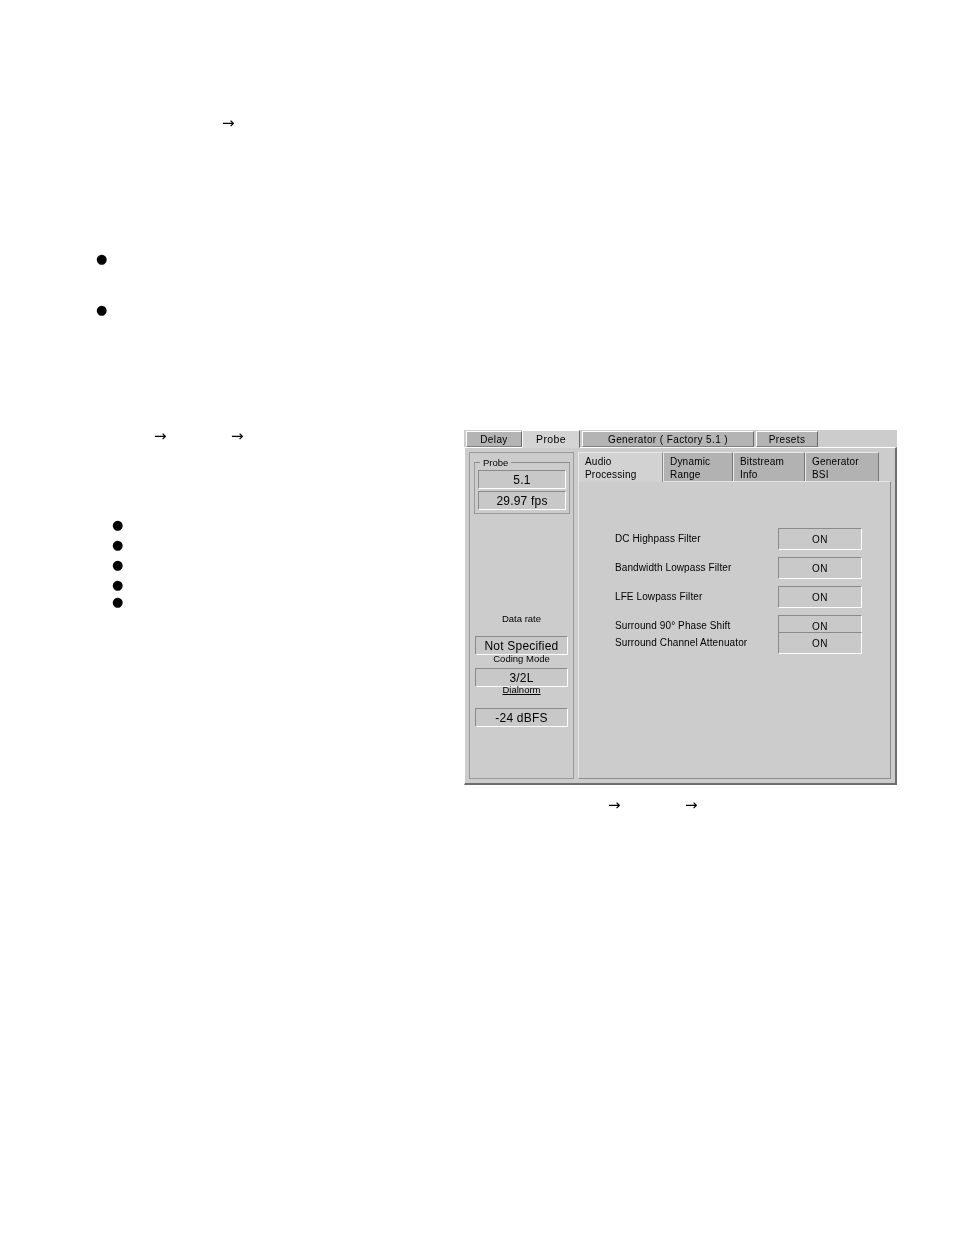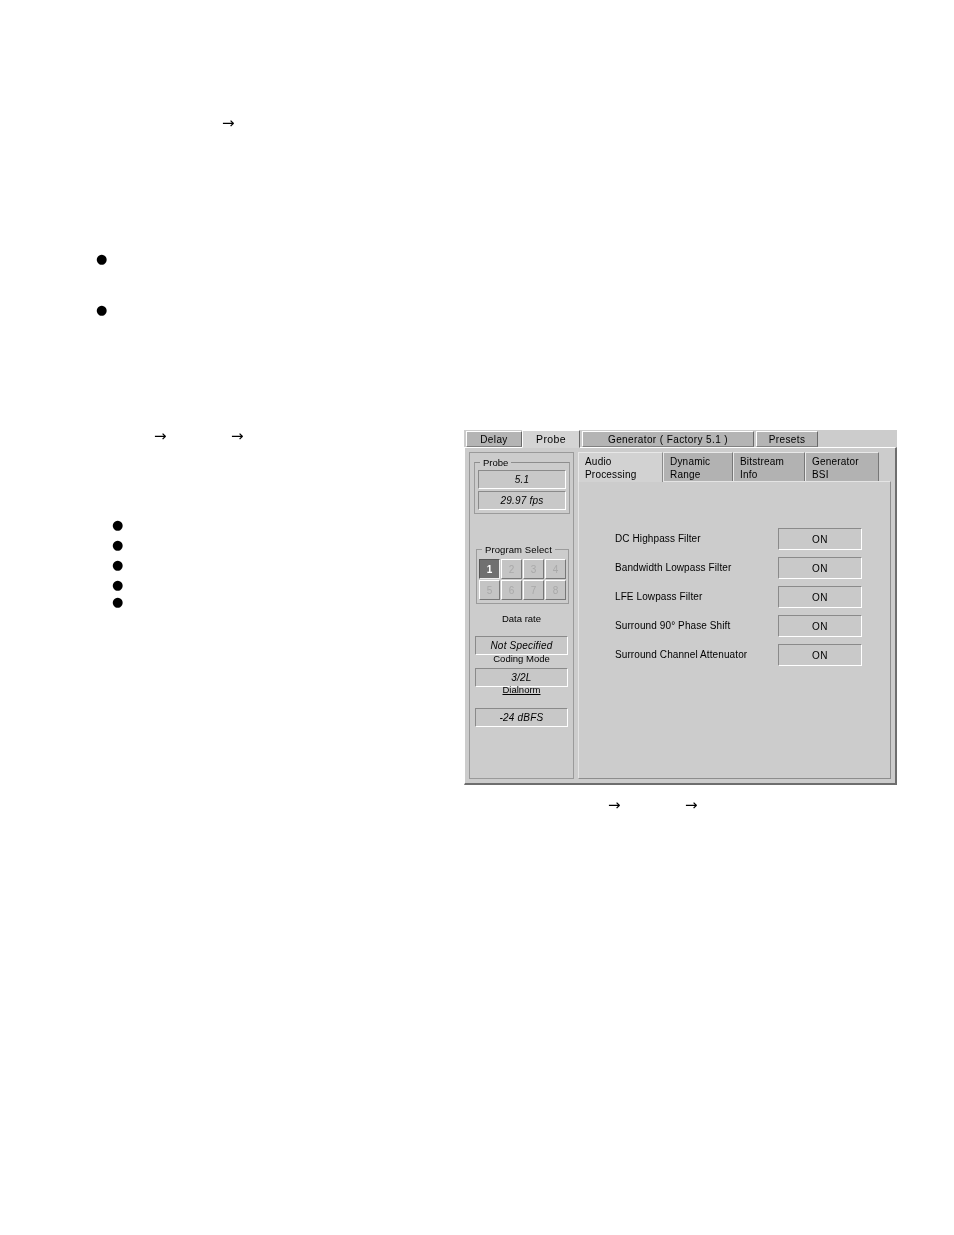--- a/index.html
+++ b/index.html
@@ -118,28 +118,27 @@
     white-space: nowrap;
   }
 
   .field {
     box-sizing: border-box;
     background: #c8c8c8;
     border-top: 1px solid #8a8a8a;
     border-left: 1px solid #8a8a8a;
     border-right: 1px solid #ffffff;
     border-bottom: 1px solid #ffffff;
-    font-size: 10px;
+    font-size: 12px;
     color: #000000;
     display: flex;
     align-items: center;
     justify-content: center;
     height: 19px;
     letter-spacing: .2px;
-    font-style: italic;
   }
 
   .sb-label {
     position: absolute;
     left: 0;
     width: 100%;
     text-align: center;
     font-size: 9.5px;
     color: #000000;
   }
@@ -302,33 +301,20 @@
   <div class="window-body">
 
     <div id="sidebar">
 
       <div class="groupbox" id="probe-group">
         <span class="groupbox-title">Probe</span>
         <div class="field" style="margin:7px 3px 0 3px;">5.1</div>
         <div class="field" style="margin:2px 3px 3px 3px;">29.97 fps</div>
       </div>
 
-      <div id="program-select-group">
-        <span class="groupbox-title">Program Select</span>
-        <div class="prog-grid" id="prog-grid">
-            <div class="prog-btn selected">1</div>
-            <div class="prog-btn">2</div>
-            <div class="prog-btn">3</div>
-            <div class="prog-btn">4</div>
-            <div class="prog-btn">5</div>
-            <div class="prog-btn">6</div>
-            <div class="prog-btn">7</div>
-            <div class="prog-btn">8</div>
-          </div>
-      </div>
 
       <div id="sidebar-fields">
           <div class="sb-label" style="top: 160px;">Data rate</div>
           <div class="field" style="position: absolute; left: 5px; width: 93px; top: 175px; margin-top: 8px;">Not Specified</div>
           <div class="sb-label" style="top: 200px;">Coding Mode</div>
           <div class="field" style="position: absolute; left: 5px; width: 93px; top: 215px;">3/2L</div>
           <div class="sb-label" style="top: 231px; text-decoration: underline;">Dialnorm</div>
           <div class="field" style="position: absolute; left: 5px; width: 93px; top: 255px;">-24 dBFS</div>
         </div>
 
@@ -366,21 +352,21 @@
               <div class="setting-value">ON</div>
             </div>
             <div class="setting-row" style="top: 104px;">
               <div class="setting-label">LFE Lowpass Filter</div>
               <div class="setting-value">ON</div>
             </div>
             <div class="setting-row" style="top: 133px;">
               <div class="setting-label">Surround 90° Phase Shift</div>
               <div class="setting-value">ON</div>
             </div>
-            <div class="setting-row" style="top: 162px;">
+            <div class="setting-row" style="top: 150px;">
               <div class="setting-label">Surround Channel Attenuator</div>
               <div class="setting-value">ON</div>
             </div>
           </div>
       </div>
 
     </div>
 
   </div>
 </div>

